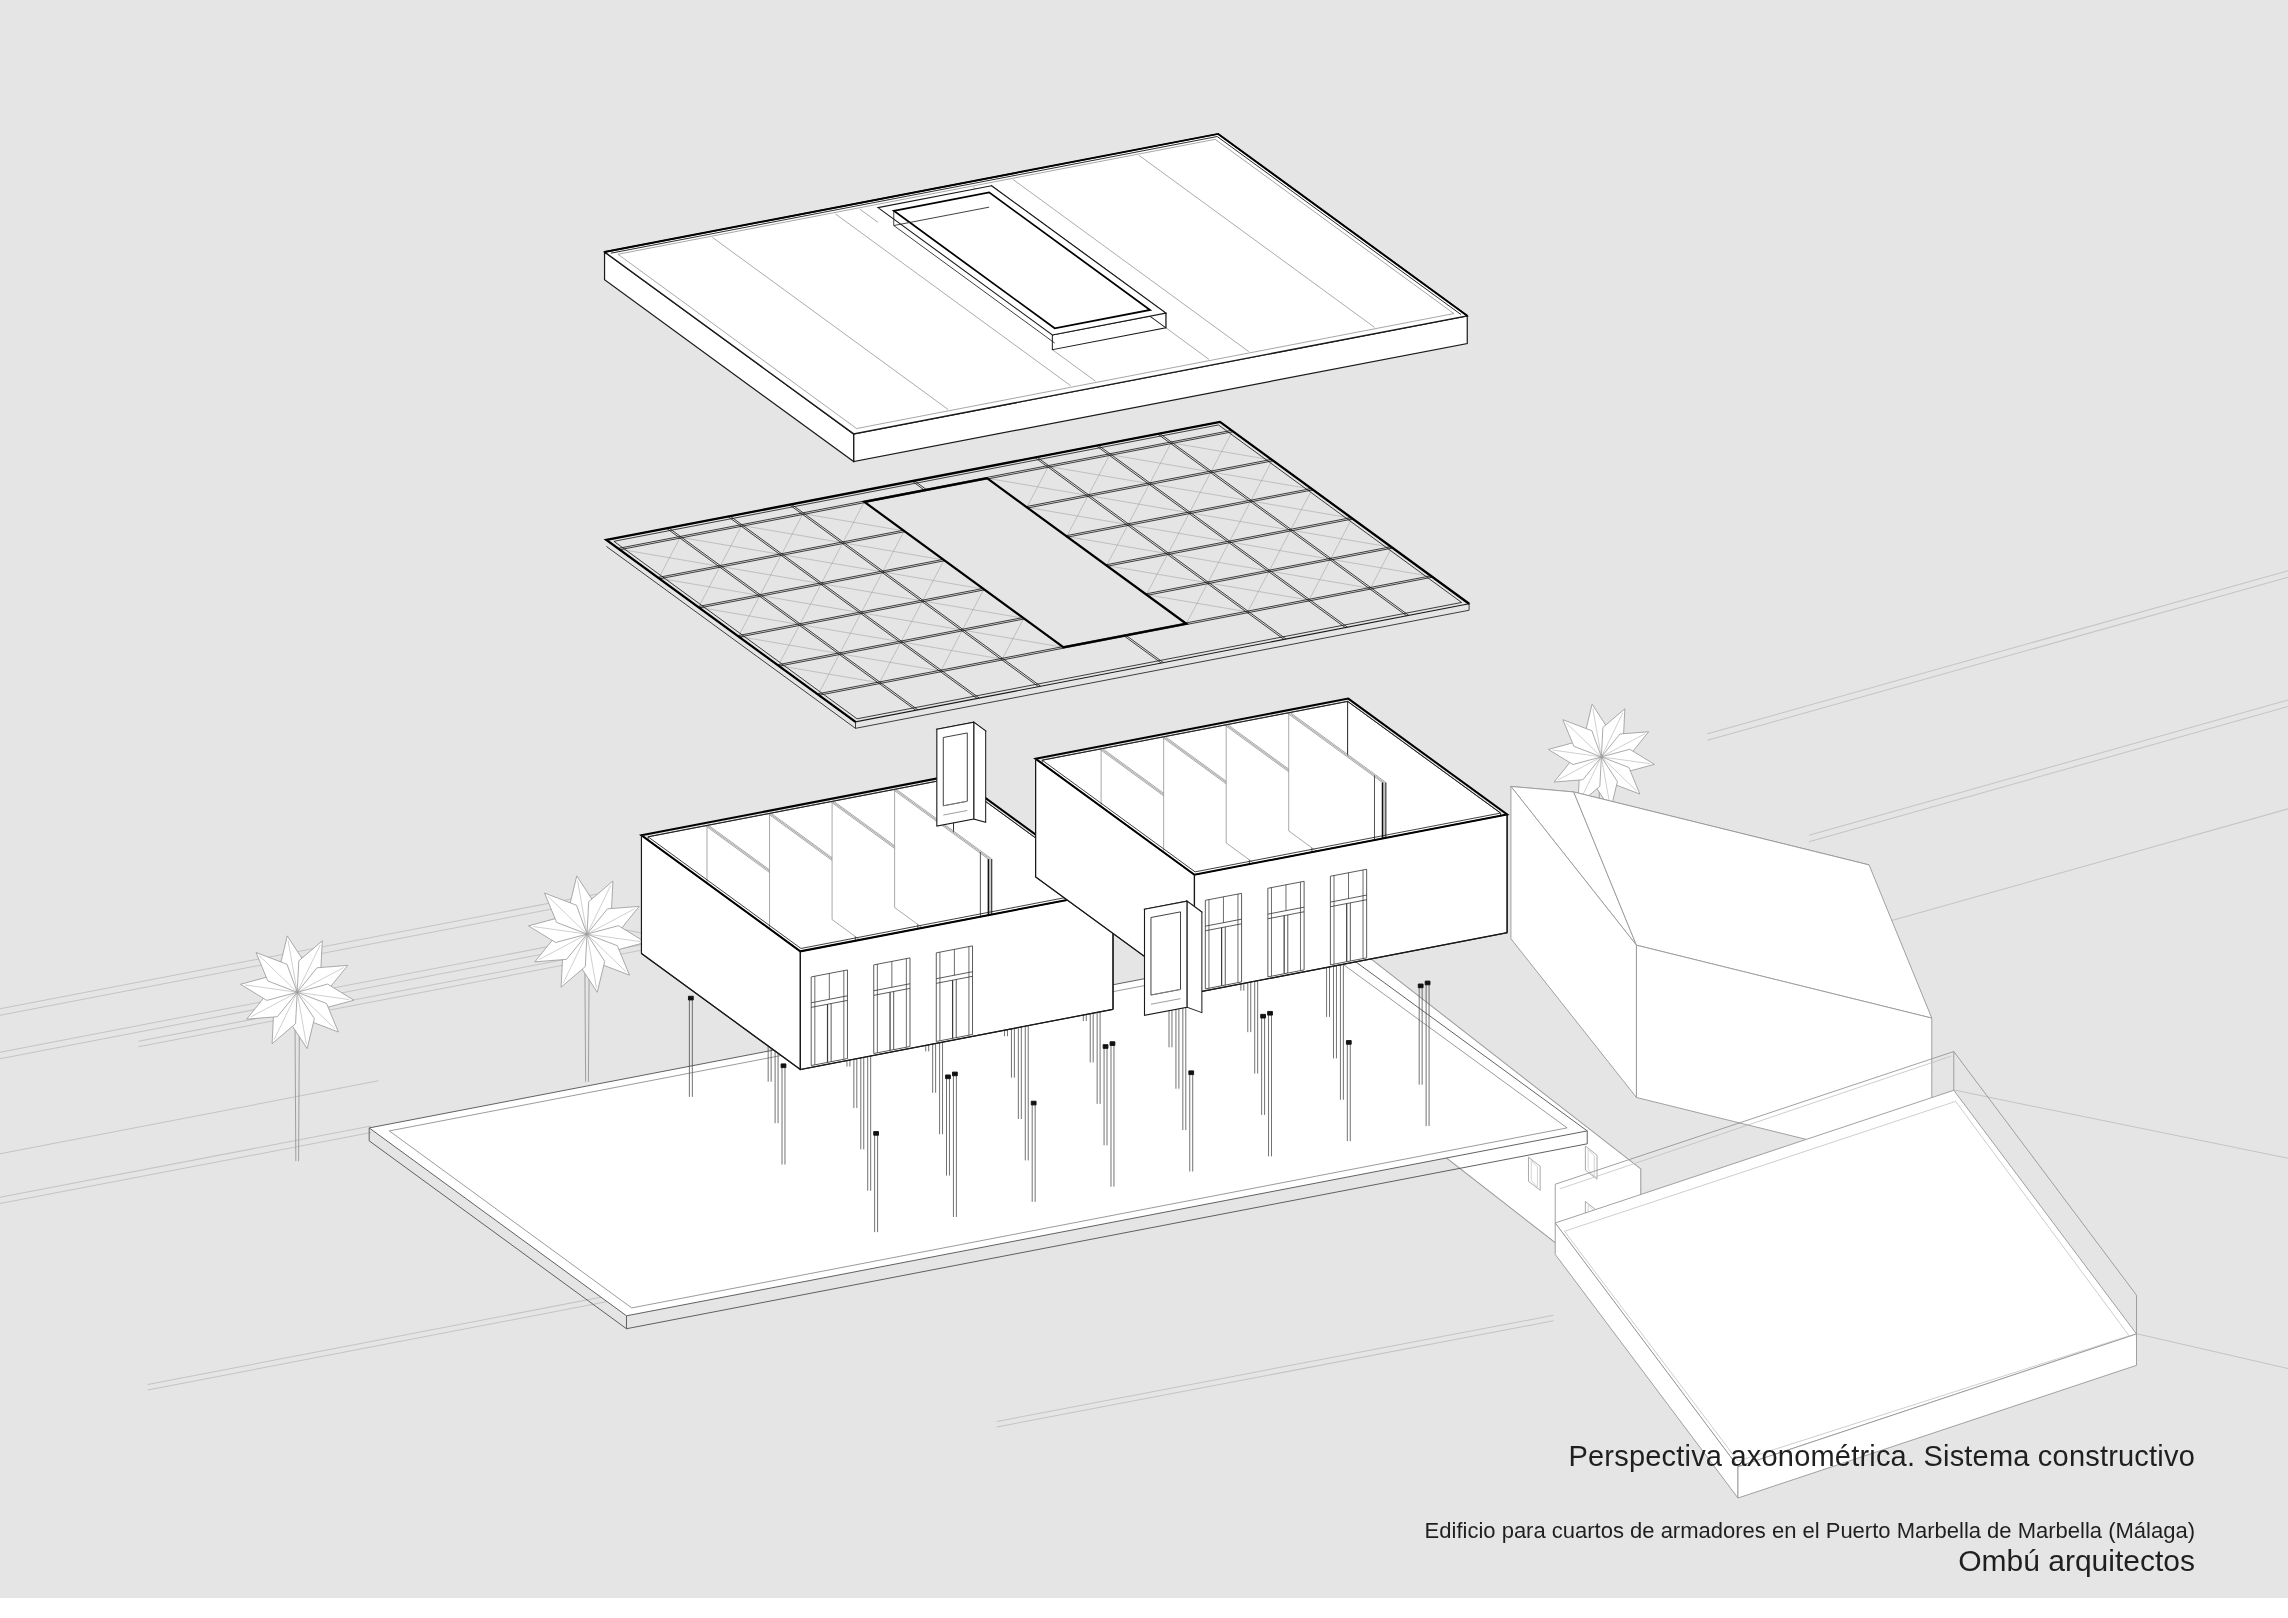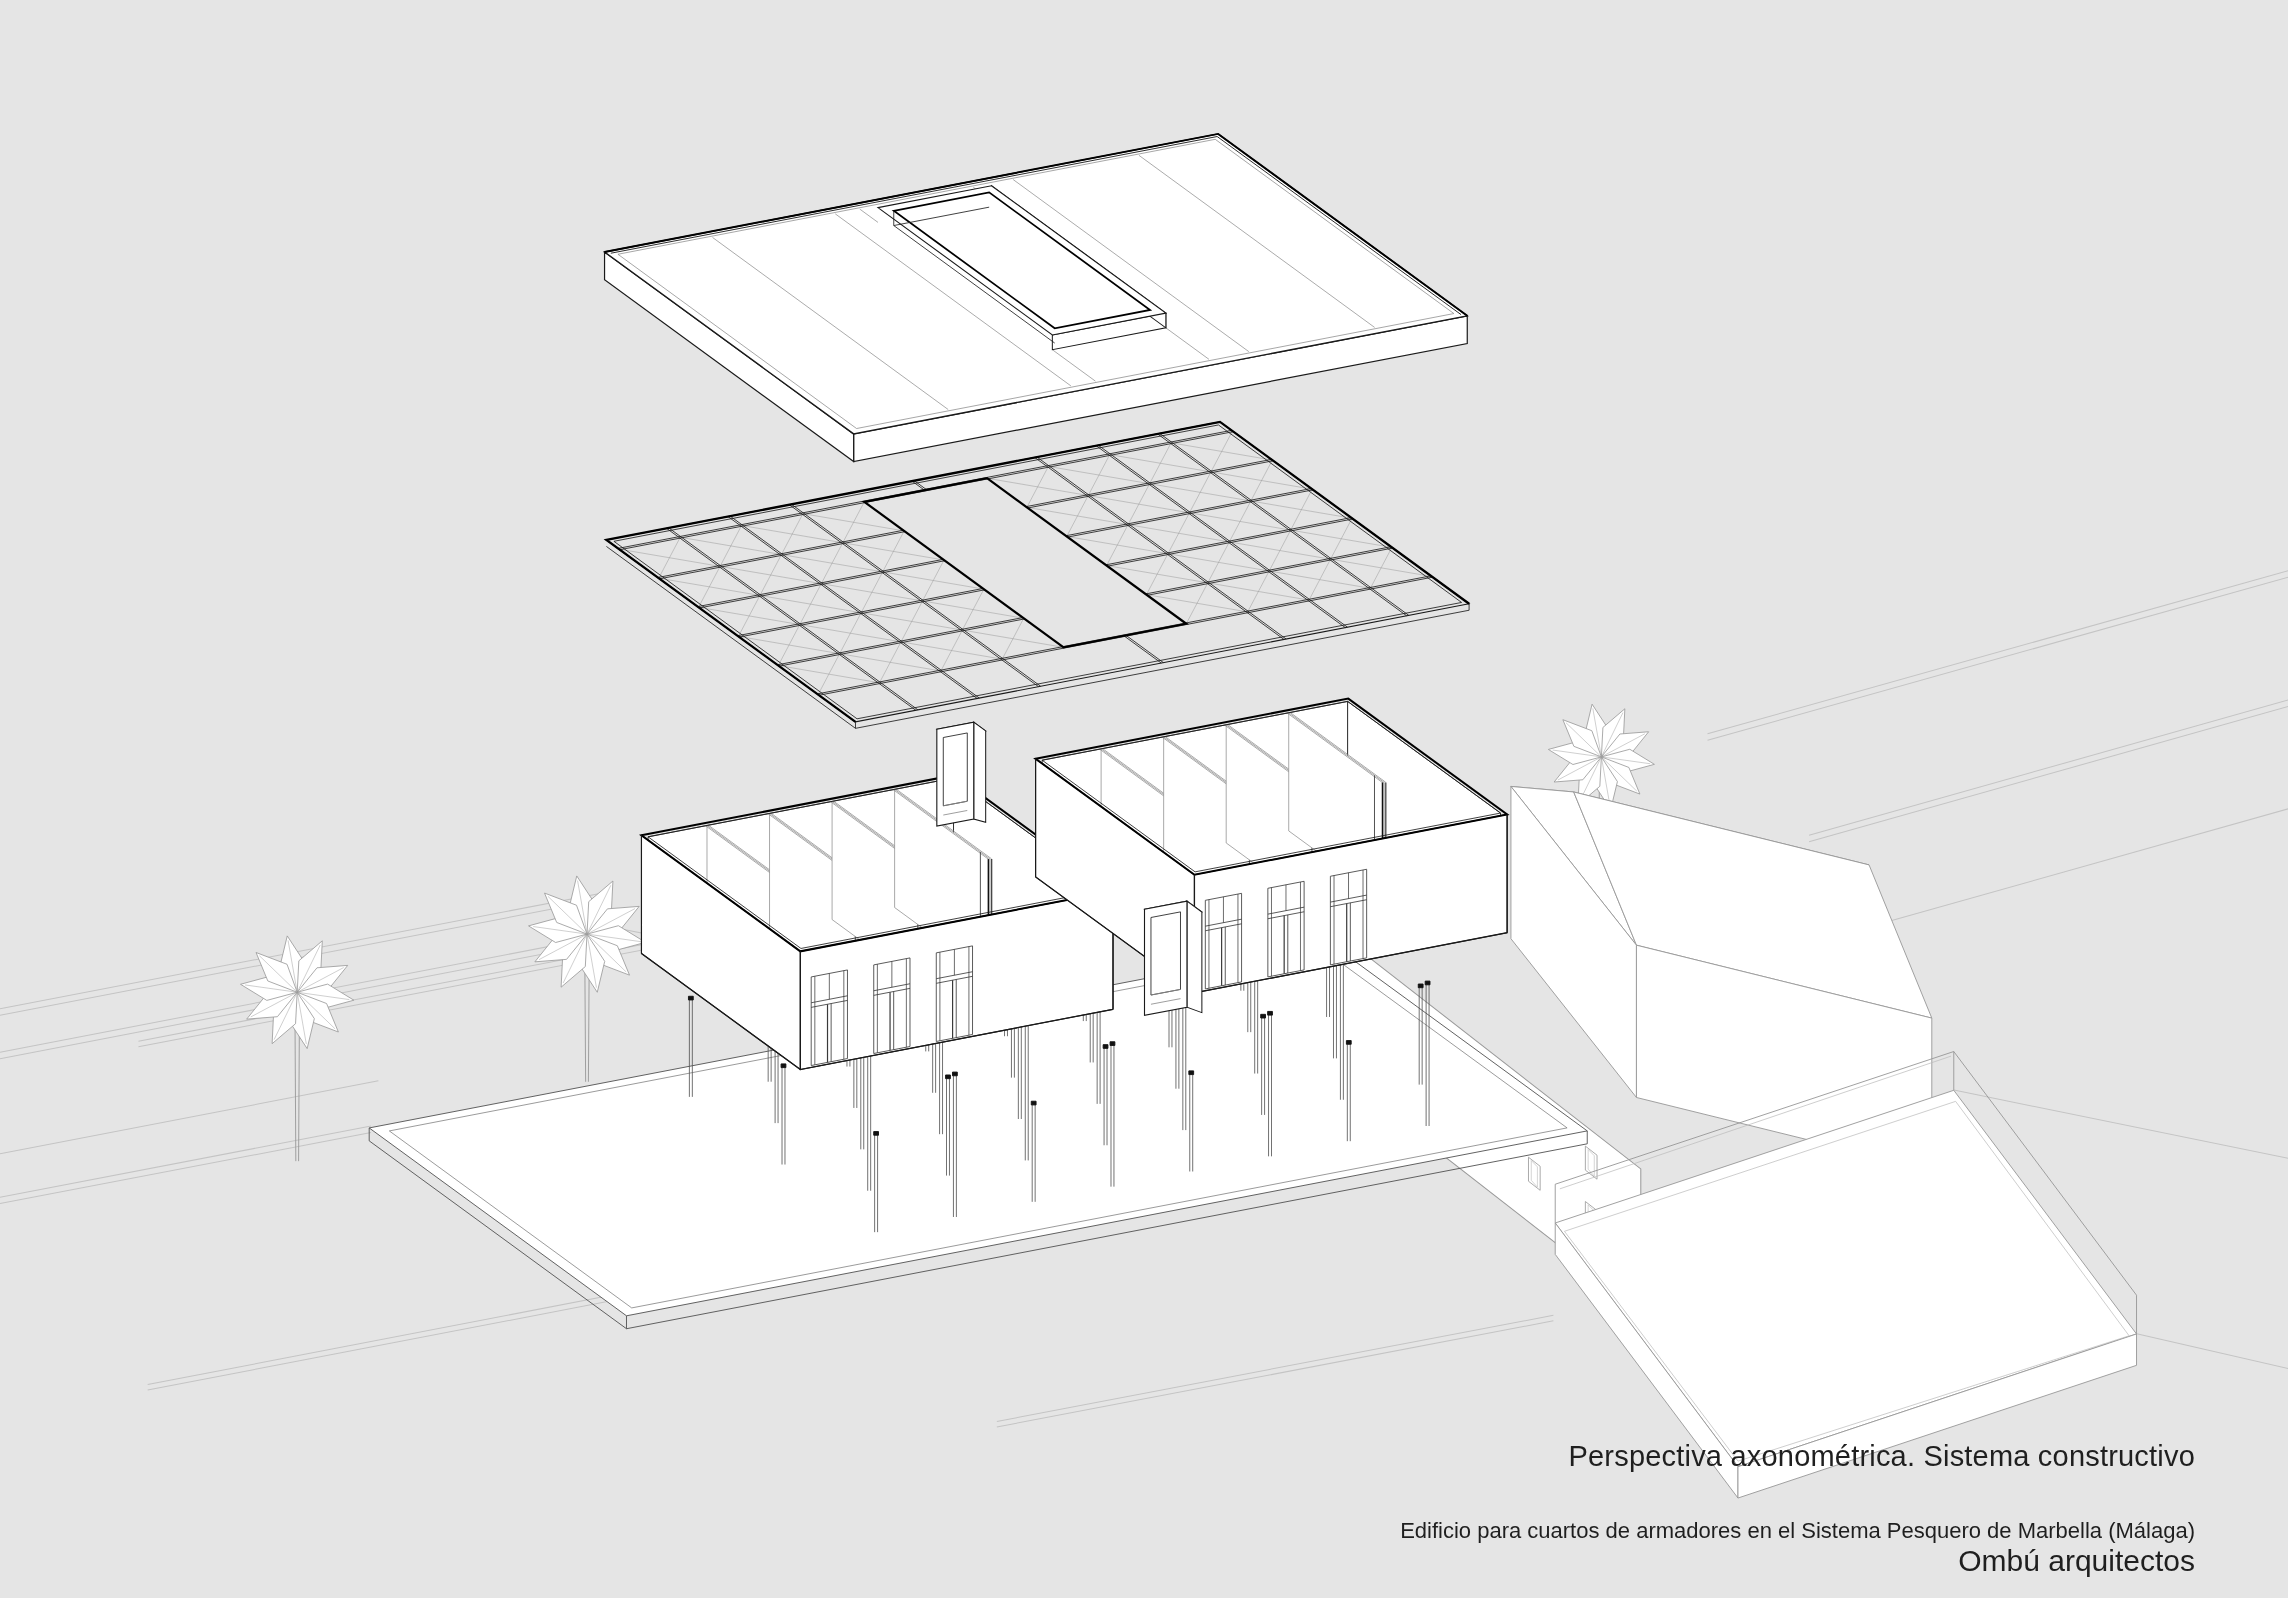--- a/index.html
+++ b/index.html
@@ -686,17 +686,17 @@
         <path d="M1140.15 362.83L1263.14 339.16L1263.14 355.16L1140.15 378.83Z" stroke="#1a1a1a" stroke-width="1.1" fill="#ffffff" stroke-linecap="butt" stroke-linejoin="miter"></path>
         <path d="M1074.23 201.21L1263.14 339.16L1263.14 355.16L1074.23 217.21Z" stroke="#1a1a1a" stroke-width="1.1" fill="#ffffff" stroke-linecap="butt" stroke-linejoin="miter"></path>
         <path d="M951.24 224.89L1074.23 201.21L1263.14 339.16L1140.15 362.83Z" stroke="#1a1a1a" stroke-width="1.2" fill="#ffffff" stroke-linecap="butt" stroke-linejoin="miter"></path>
         <path d="M968.33 228.31L1071.68 208.41L1246.05 335.74L1142.7 355.63Z" stroke="#000000" stroke-width="1.9" fill="none" stroke-linecap="butt" stroke-linejoin="miter"></path>
         <path d="M1142.7 371.63L968.33 244.31L1071.68 224.41" stroke="#1a1a1a" stroke-width="0.9" fill="none" stroke-linecap="butt" stroke-linejoin="miter"></path>
         <path d="M968.33 228.31L968.33 244.31" stroke="#1a1a1a" stroke-width="0.9" fill="none" stroke-linecap="butt" stroke-linejoin="miter"></path>
       </g>
     </svg>
   <div class="title-block">
     <div class="t1">Perspectiva axonométrica. Sistema constructivo</div>
-    <div class="t2">Edificio para cuartos de armadores en el Sistema Pesquero de Marbella (Málaga)</div>
+    <div class="t2">Edificio para cuartos de armadores en el Puerto Marbella de Marbella (Málaga)</div>
     <div class="t3">Ombú arquitectos</div>
   </div>
 </div>
 
 
 </body></html>

